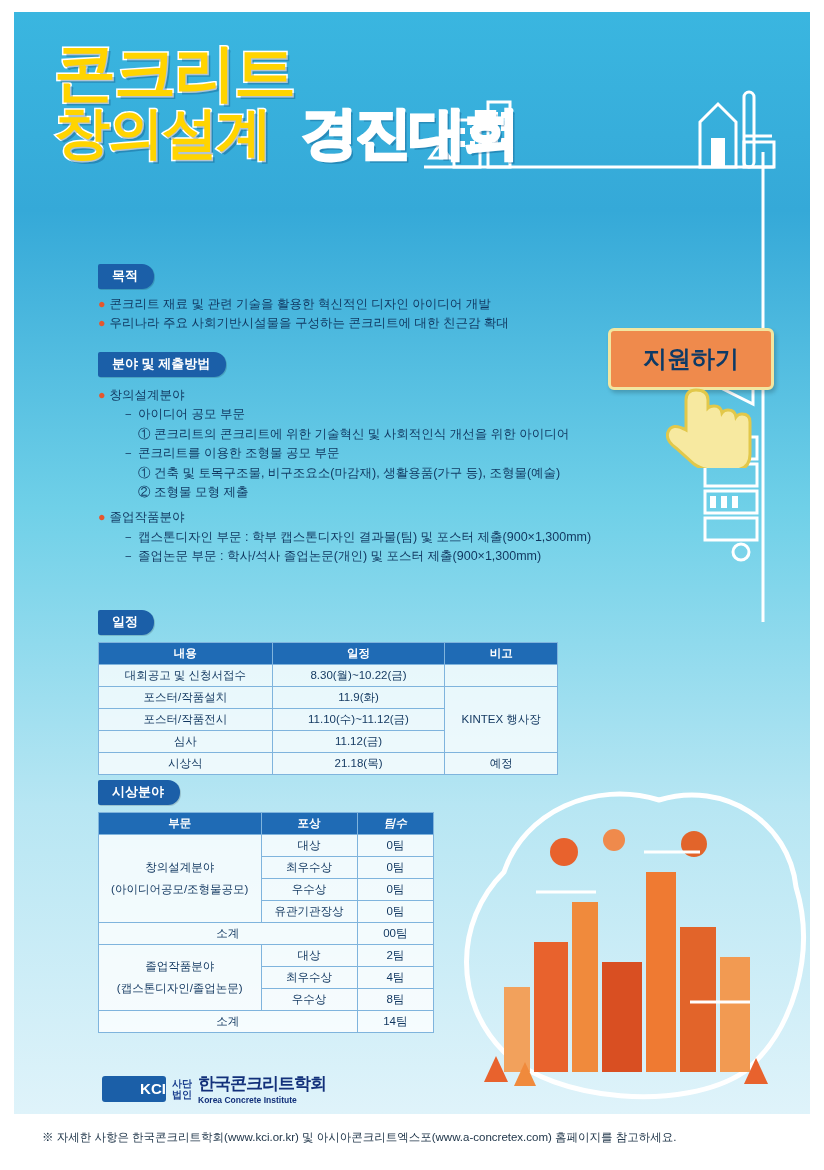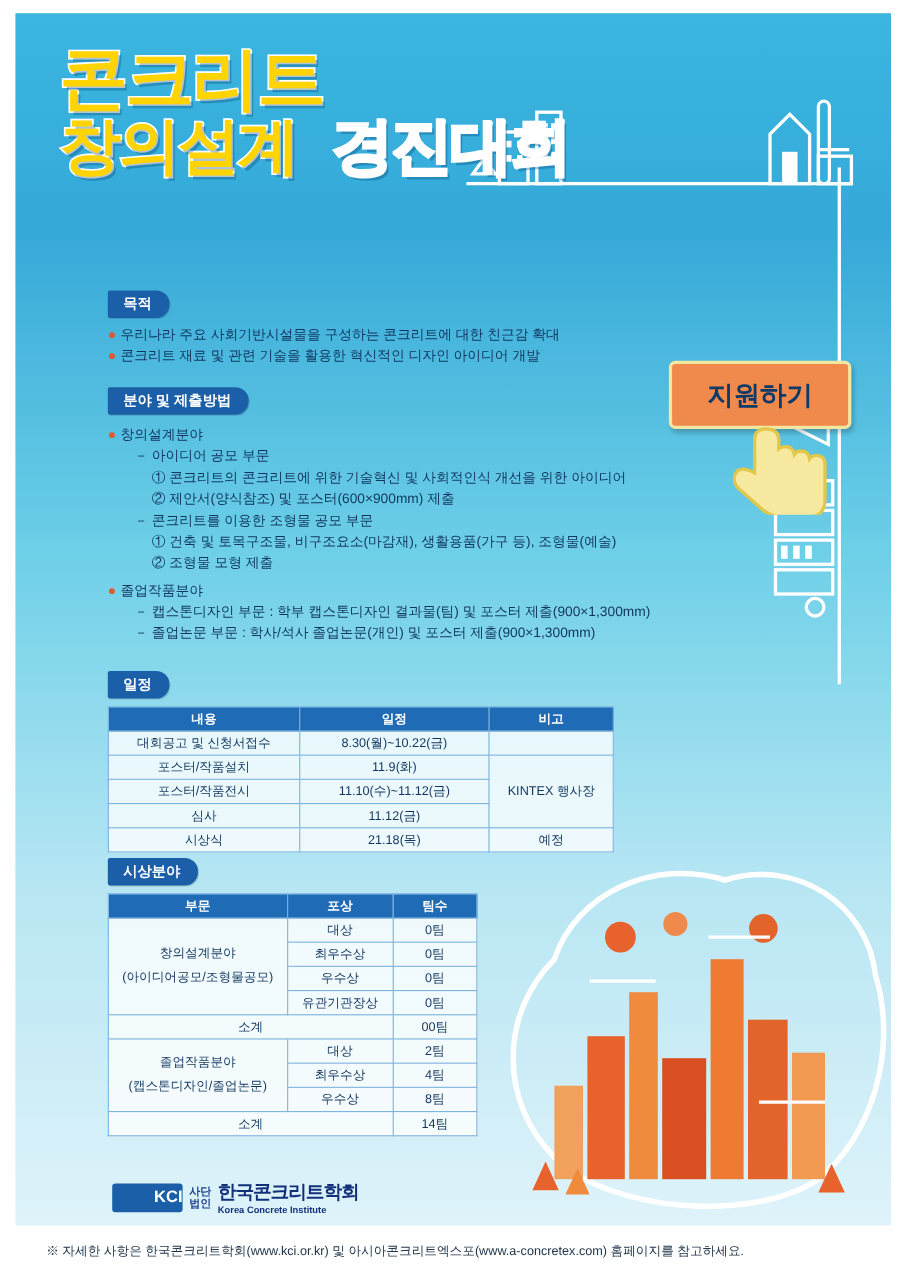--- a/index.html
+++ b/index.html
@@ -166,32 +166,31 @@
   <div class="apply-btn">
     <span>지원하기</span>
   </div>
   <svg class="hand" viewBox="0 0 110 90">
     <path d="M30 12 q-10 0 -10 10 v30 q-14 -8 -18 2 q-3 8 8 16 l18 16 q8 6 20 6 h20 q16 0 16 -16 V44 q0 -8 -8 -8 q-4 0 -6 3 q-1 -7 -8 -7 q-4 0 -6 3 q-1 -7 -8 -7 q-4 0 -6 2 V22 q0 -10 -12 -10 z" fill="#f7e9a0" stroke="#e2c84a" stroke-width="3"></path>
   </svg>
 
   <div style="position:absolute; left:84px; top:252px;">
     <div class="sec-head">목적</div>
     <div class="body-txt" style="margin-top:6px;">
+      <div><span class="bullet-dot">●</span><span>콘크리트 재료 및 관련 기술을 활용한 혁신적인 디자인 아이디어 개발</span></div>
       <div><span class="bullet-dot">●</span><span>우리나라 주요 사회기반시설물을 구성하는 콘크리트에 대한 친근감 확대</span></div>
-      <div><span class="bullet-dot">●</span><span>콘크리트 재료 및 관련 기술을 활용한 혁신적인 디자인 아이디어 개발</span></div>
     </div>
   </div>
 
   <div style="position:absolute; left:84px; top:340px;">
     <div class="sec-head">분야 및 제출방법</div>
     <div class="body-txt" style="margin-top:9px; width:560px;">
       <div><span class="bullet-dot">●</span><span>창의설계분야</span></div>
       <div class="lvl2">－ <span>아이디어 공모 부문</span></div>
       <div class="lvl3">① 콘크리트의 콘크리트에 위한 기술혁신 및 사회적인식 개선을 위한 아이디어</div>
-      <div class="lvl3">② 제안서(양식참조) 및 포스터(600×900mm) 제출</div>
       <div class="lvl2">－ <span>콘크리트를 이용한 조형물 공모 부문</span></div>
       <div class="lvl3">① 건축 및 토목구조물, 비구조요소(마감재), 생활용품(가구 등), 조형물(예술)</div>
       <div class="lvl3">② 조형물 모형 제출</div>
       <div style="margin-top:6px;"><span class="bullet-dot">●</span><span>졸업작품분야</span></div>
       <div class="lvl2">－ <span>캡스톤디자인 부문 : 학부 캡스톤디자인 결과물(팀) 및 포스터 제출(900×1,300mm)</span></div>
       <div class="lvl2">－ <span>졸업논문 부문 : 학사/석사 졸업논문(개인) 및 포스터 제출(900×1,300mm)</span></div>
     </div>
   </div>
 
   <div style="position:absolute; left:84px; top:598px;">
@@ -230,21 +229,21 @@
       </table>
   </div>
 
   <div style="position:absolute; left:84px; top:768px;">
     <div class="sec-head">시상분야</div>
     <table style="margin-top:7px; width:336px;">
       <tbody>
           <tr>
         <th style="width:168px;">부문</th>
         <th style="width:95px;">포상</th>
-        <th style="width:73px;">팀수</th>
+        <th style="width:73px;font-style:italic;">팀수</th>
       </tr>
       <tr>
         <td rowspan="4" style="line-height:1.9;">
           <span>창의설계분야</span><br>
           <span>(아이디어공모/조형물공모)</span>
         </td>
         <td>대상</td>
         <td>0팀</td>
       </tr>
       <tr>

